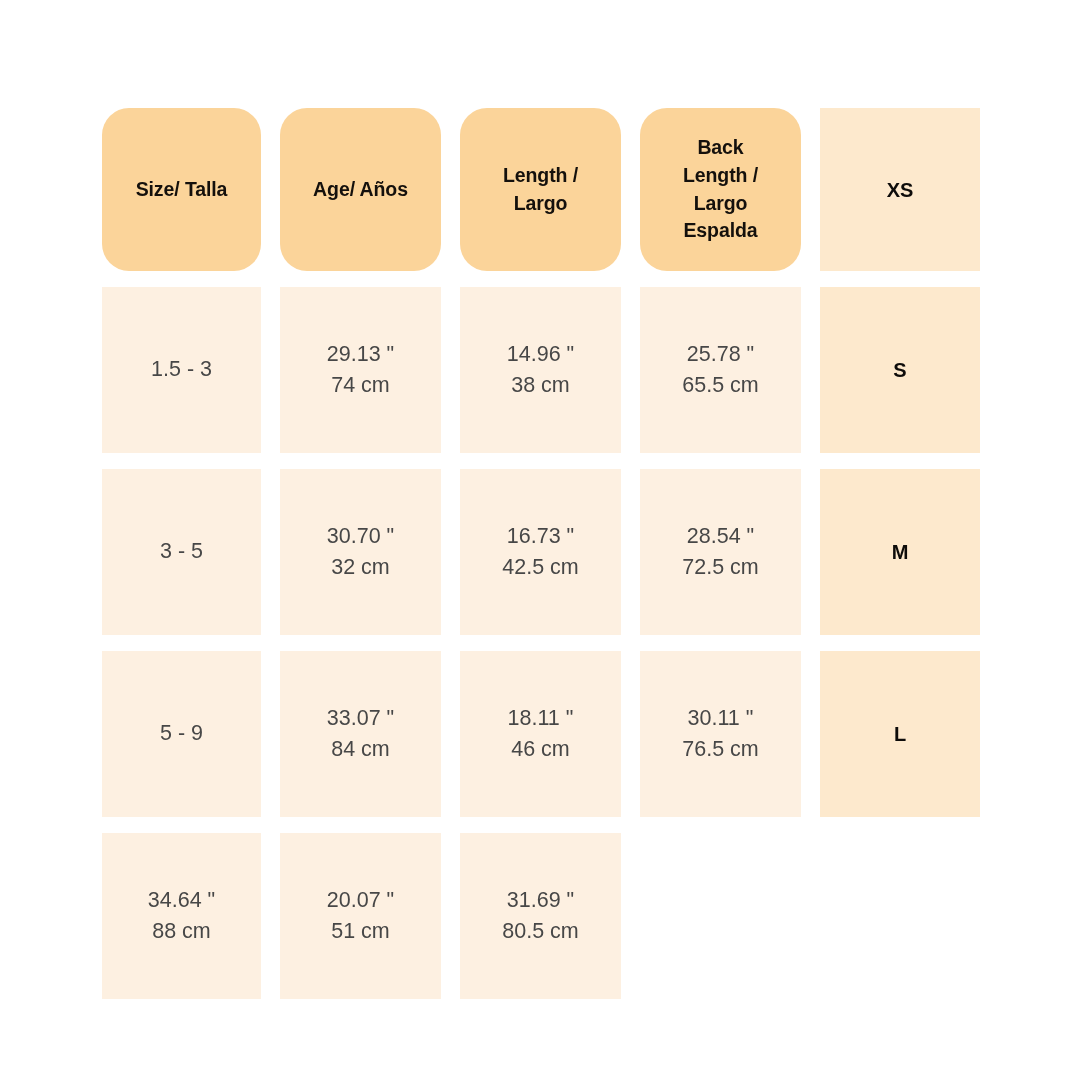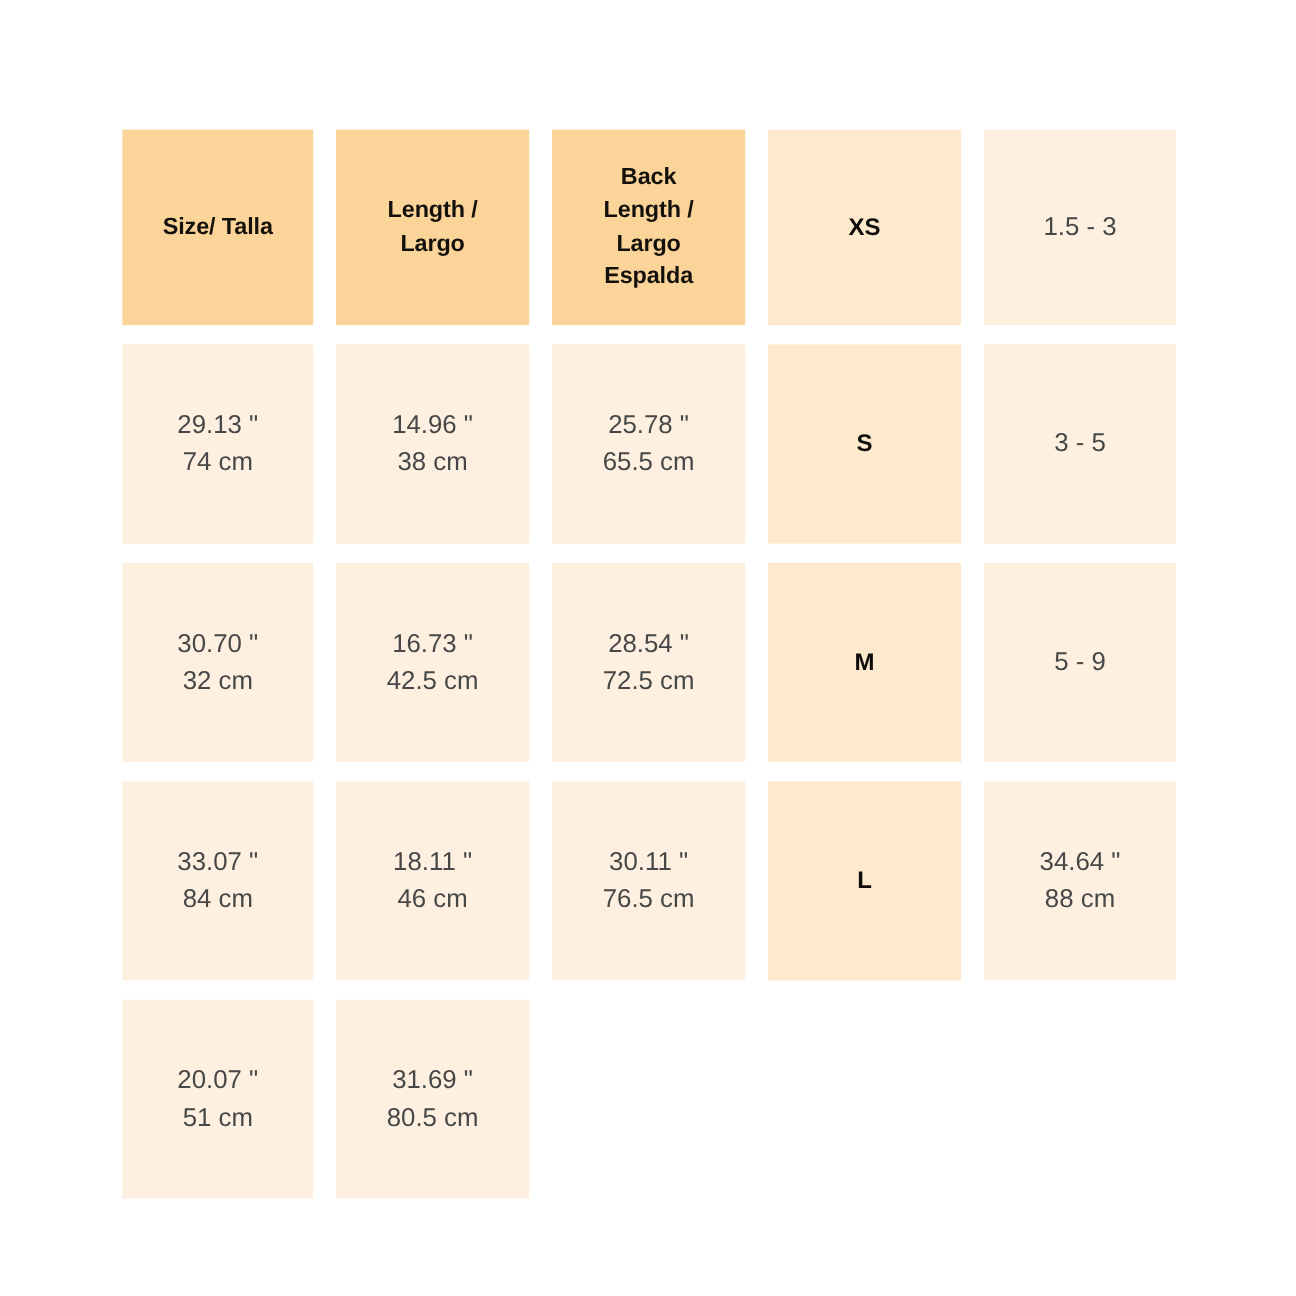--- a/index.html
+++ b/index.html
@@ -39,20 +39,21 @@
   }
 
   
   .cell.header {
     background: #fbd49a;
     color: #14100c;
     font-weight: bold;
     font-size: 19.5px;
     line-height: 1.42;
     letter-spacing: -0.1px;
+    border-radius: 27px;
   }
 
   
   .cell.sizecol {
     background: #fde9cd;
     color: #0e0c0a;
     font-weight: bold;
     font-size: 20px;
     line-height: 1.3;
   }
@@ -71,20 +72,23 @@
     white-space: pre;
   }
 </style>
 </head>
 <body>
 
 <div id="size-chart">
 
   <div class="cell header">
     <span class="line">Size/ Talla</span>
+  </div>
+  <div class="cell header">
+    <span class="line">Age/ Años</span>
   </div>
   <div class="cell header">
     <span class="line">Length /</span>
     <span class="line">Largo</span>
   </div>
   <div class="cell header">
     <span class="line">Back</span>
     <span class="line">Length /</span>
     <span class="line">Largo</span>
     <span class="line">Espalda</span>

